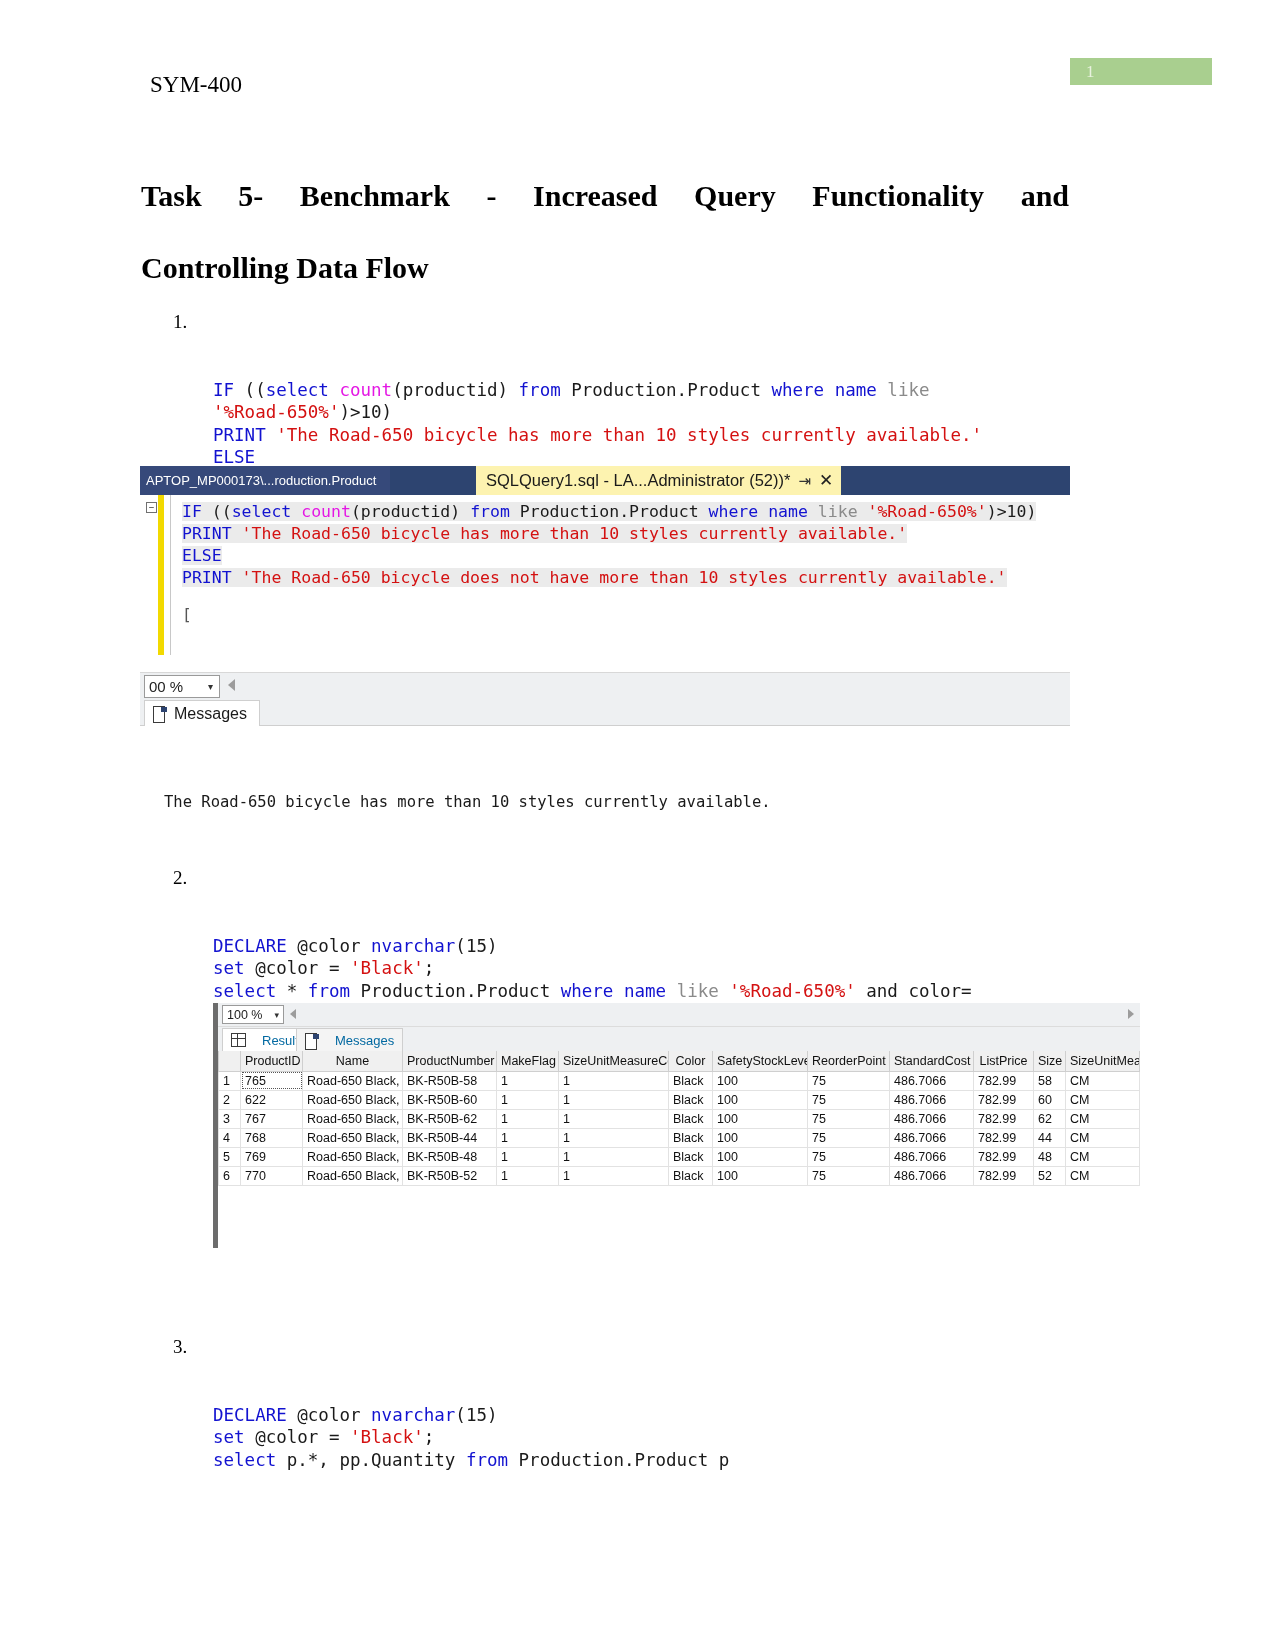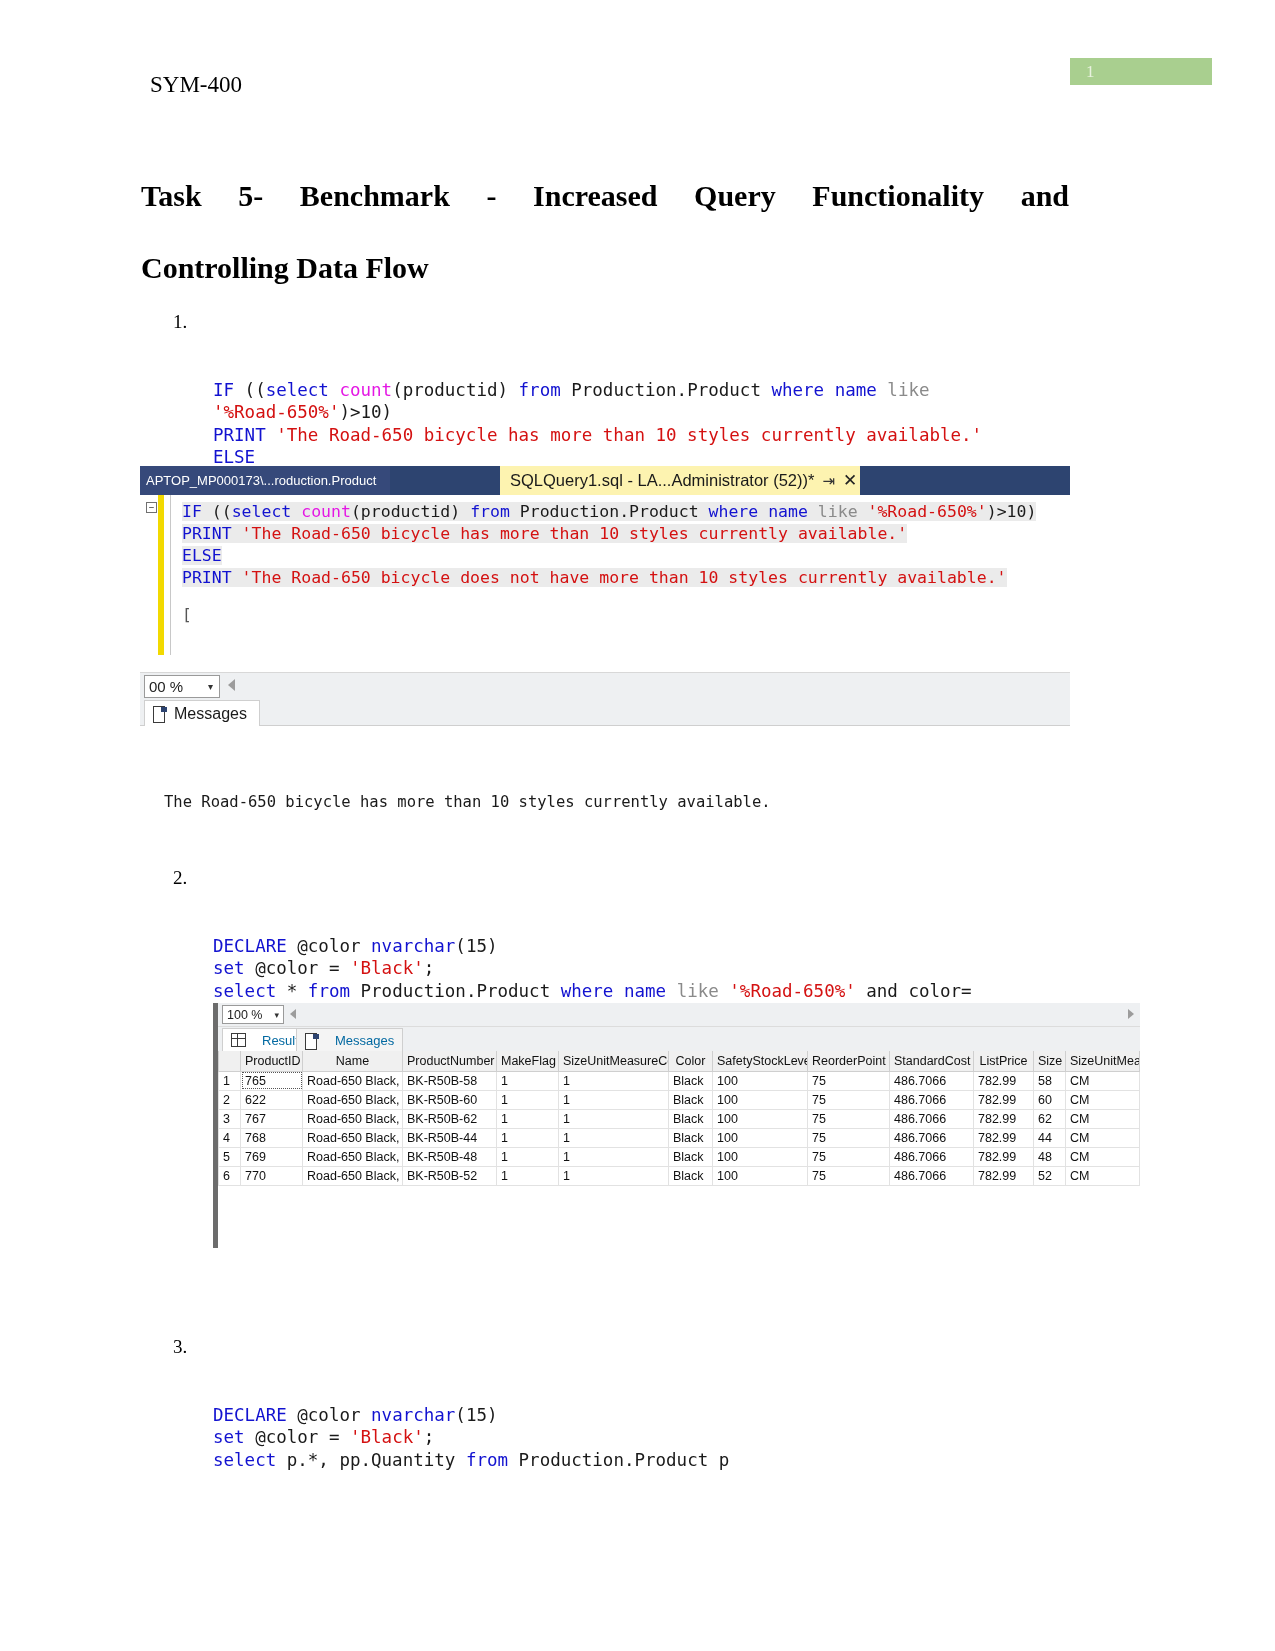--- a/index.html
+++ b/index.html
@@ -82,21 +82,21 @@
     position: absolute; left: 0; top: 0; height: 29px;
     padding: 0 14px 0 6px;
     color: #ffffff;
     font-family: "Liberation Sans", sans-serif;
     font-size: 13px;
     line-height: 29px;
     background: #36497a;
     white-space: nowrap;
   }
   .tab-active {
-    position: absolute; left: 360px; top: 0; height: 29px;
+    position: absolute; left: 336px; top: 0; height: 29px;
     background: #fdf3b0;
     color: #1a1a1a;
     font-family: "Liberation Sans", sans-serif;
     font-size: 16.5px;
     line-height: 29px;
     padding: 0 8px 0 10px;
     white-space: nowrap;
     display: flex; align-items: center; gap: 8px;
   }
   .tab-pin { font-size: 15px; color:#333; }

